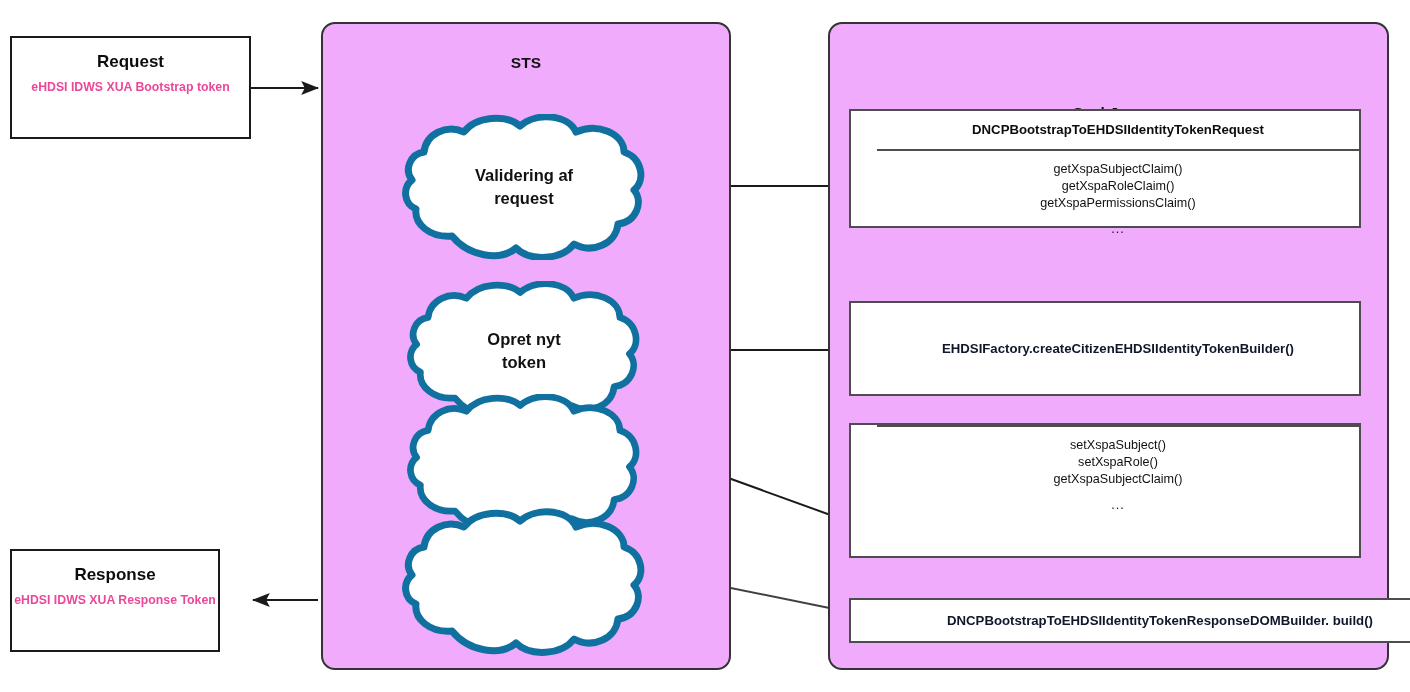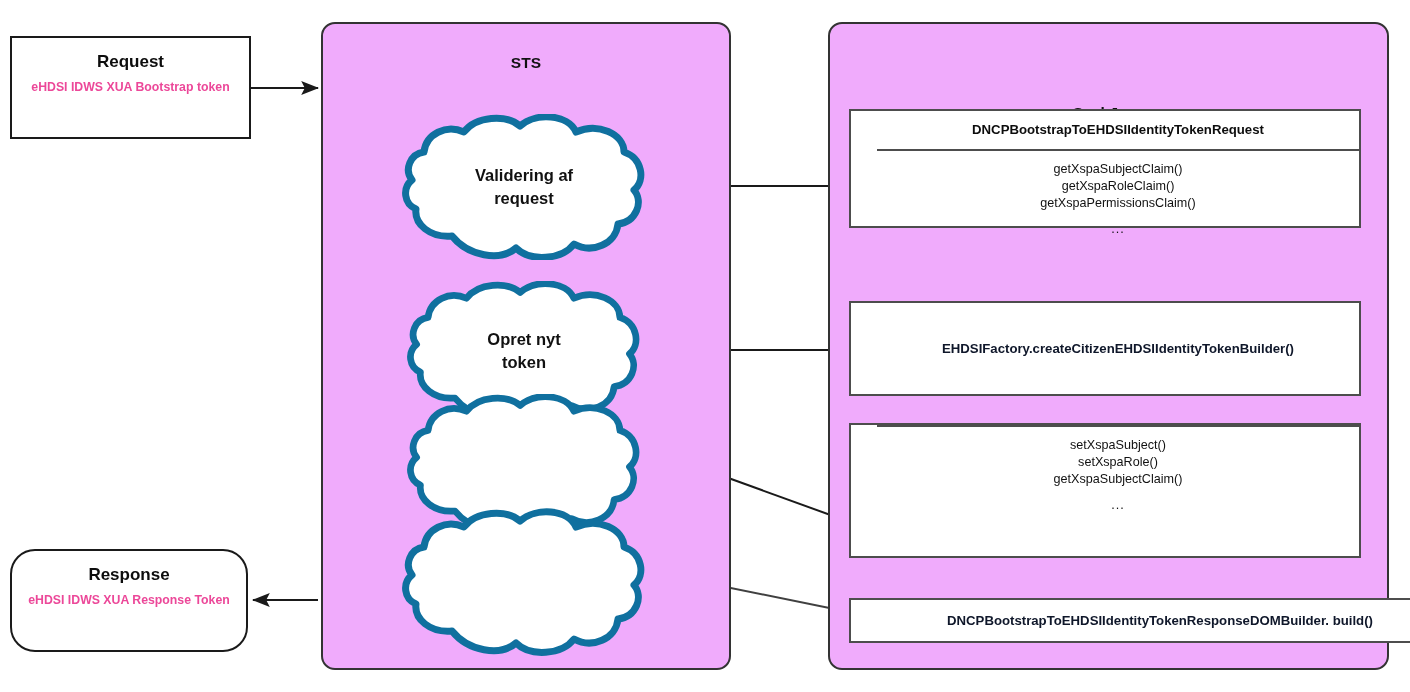--- a/index.html
+++ b/index.html
@@ -189,21 +189,21 @@
     <g>
       <line x1="318" y1="600" x2="253" y2="600" stroke="#1a1a1a" stroke-width="2" marker-end="url(#arrowhead)"></line>
     </g>
   </svg>
 
   <div class="edge-box" style="left:10px; top:36px; width:241px; height:103px;">
     <div class="eb-title">Request</div>
     <div class="eb-sub">eHDSI IDWS XUA Bootstrap token</div>
   </div>
 
-  <div class="edge-box" style="left:10px; top:549px; width:238px; height:103px;border-radius:25px;">
+  <div class="edge-box" style="left:10px; top:549px; width:210px; height:103px;">
     <div class="eb-title">Response</div>
     <div class="eb-sub">eHDSI IDWS XUA Response Token</div>
   </div>
 
   <div class="panel" style="left:321px; top:22px; width:410px; height:648px;">
     <div class="panel-title" style="top:30px;">STS</div>
   </div>
 
   <div class="cloud" style="left:396px; top:281px; width:256px; height:140px;">
     <svg viewBox="0 0 256 146" width="256" height="140">

